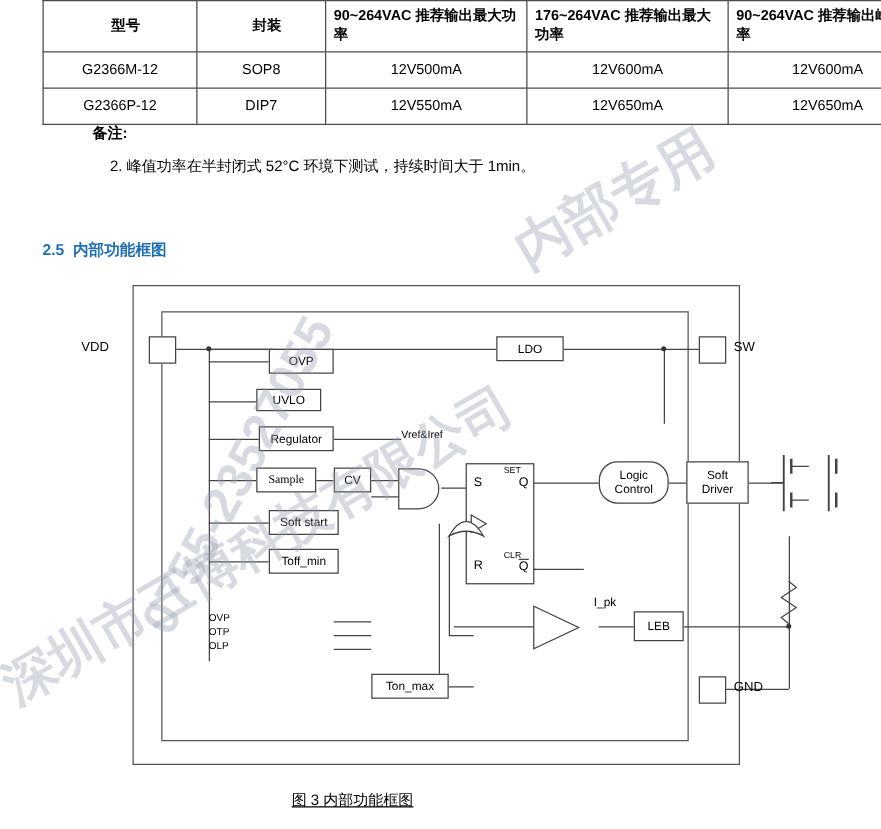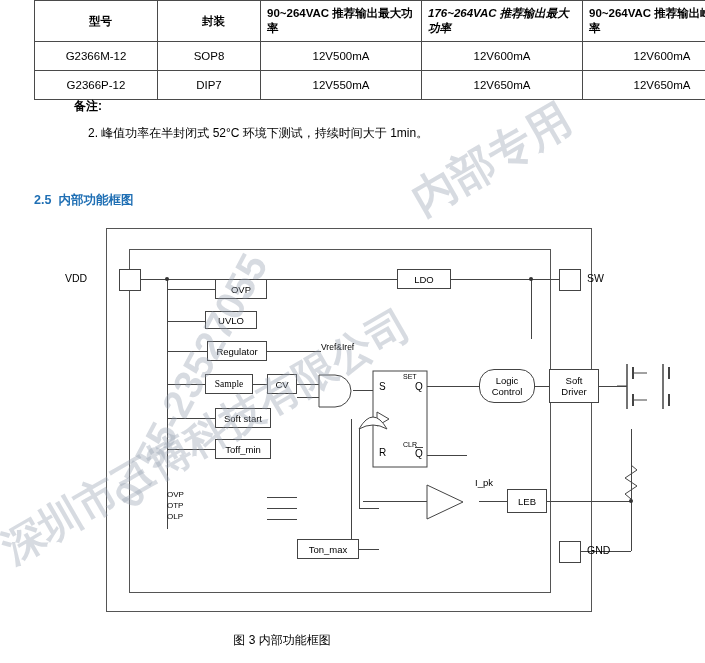--- a/index.html
+++ b/index.html
@@ -75,21 +75,21 @@
   table.spec thead th.head-left {
     text-align: left;
     padding-left: 6px;
   }
   table.spec tbody td {
     height: 22px;
   }
   .col1 { width: 105px; }
   .col2 { width: 85px; }
   .col3 { width: 150px; }
-  .col4 { width: 150px; font-style: italic; }
+  .col4 { width: 150px; }
   .col5 { width: 148px; }
 
   
   .notes {
     position: absolute;
     left: 74px;
     top: 98px;
     width: 560px;
     font-size: 12px;
   }
@@ -189,20 +189,21 @@
   }
 
   
   .fig-caption {
     position: absolute;
     left: 0;
     top: 632px;
     width: 564px;
     text-align: center;
     font-size: 12px;
+    text-decoration: underline;
   }
 </style>
 </head>
 <body>
 
 <div class="table-wrap">
   <table class="spec">
     <thead>
       <tr>
         <th class="col1">型号</th>

